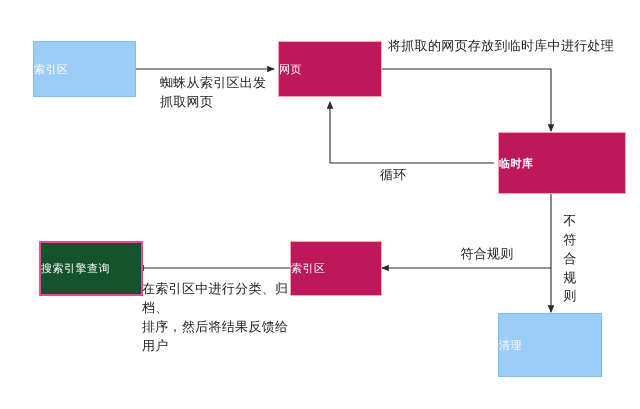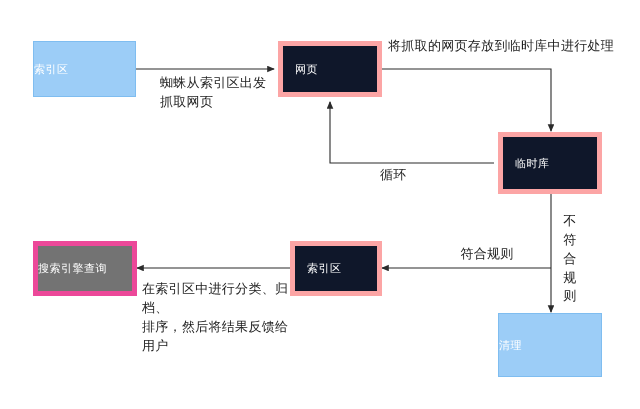--- a/index.html
+++ b/index.html
@@ -24,29 +24,29 @@
     font-size: 11px;
     line-height: 1.35;
     letter-spacing: 0.5px;
   }
   .node-light {
     background: #9ccdf7;
     border: 1px solid #7fbdf0;
     color: #ffffff;
   }
   .node-mid {
-    background: #0f172a;
-    border: 5px solid #fca5a5;
+    background: #be185d;
+    border: 1px solid #fca5a5;
     color: #ffffff;
-    padding-left: 12px;
   }
   .node-dark {
-    background: #737373;
-    border: 5px solid #ec4899;
+    background: #14532d;
+    border: 2px solid #ec4899;
     color: #ffffff;
+    margin-left: 6px;
   }
   .edge-label {
     position: absolute;
     font-size: 13px;
     color: #1d1d1d;
     line-height: 1.45;
     letter-spacing: 0.3px;
     white-space: pre-line;
   }
   svg.wires {
@@ -83,21 +83,21 @@
   </svg>
 
   <div class="node node-light" style="left:33px; top:41px; width:103px; height:56px;">
     <span>索引区</span>
   </div>
 
   <div class="node node-mid" style="left:278px; top:41px; width:104px; height:56px;">
     <span>网页</span>
   </div>
 
-  <div class="node node-mid" style="left:498px; top:132px; width:104px; height:62px;">
+  <div class="node node-mid" style="left:498px; top:132px; width:128px; height:62px;font-weight:bold;">
     <span>临时库</span>
   </div>
 
   <div class="node node-light" style="left:498px; top:313px; width:104px; height:64px;">
     <span>清理</span>
   </div>
 
   <div class="node node-mid" style="left:290px; top:241px; width:92px; height:55px;">
     <span>索引区</span>
   </div>

